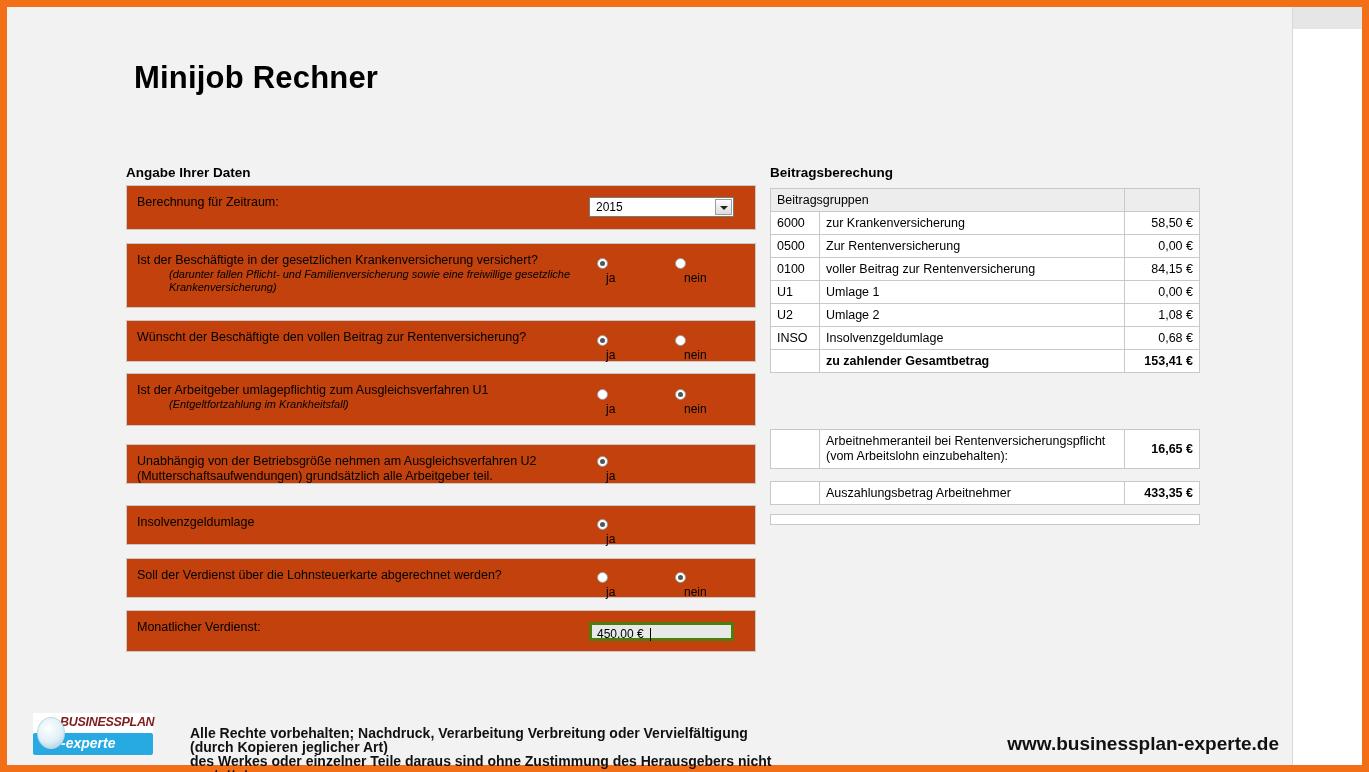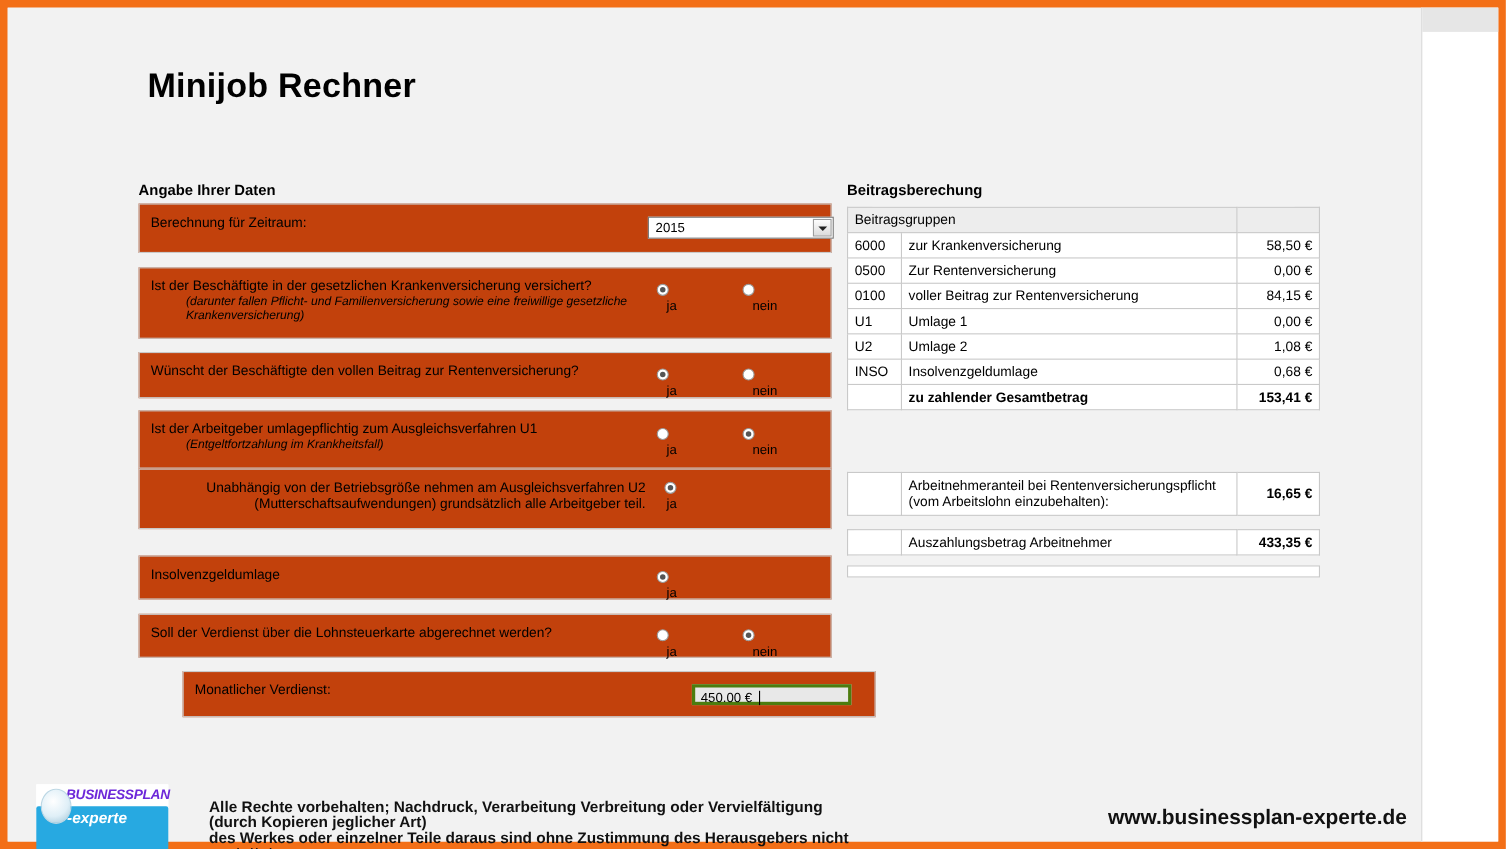--- a/index.html
+++ b/index.html
@@ -135,21 +135,21 @@
   }
   .radio-opt .txt {
     margin-left: 9px;
   }
 
   
   .select-wrap {
     position: absolute;
     left: 462px;
     top: 11px;
-    width: 169px;
+    width: 145px;
     height: 20px;
     border: 1px solid #7a7a7a;
     background: #ffffff;
     box-sizing: border-box;
   }
   .select-val {
     position: absolute;
     left: 6px;
     top: 2px;
     font-size: 12px;
@@ -263,29 +263,29 @@
     width: 120px; height: 20px;
     background: #ffffff;
   }
   .logo-word {
     position: absolute;
     left: 27px;
     top: 2px;
     font-size: 12.5px;
     font-weight: bold;
     font-style: italic;
-    color: #6d28d9;
+    color: #7f1d1d;
     letter-spacing: -0.3px;
   }
   .logo-bar {
     position: absolute;
     left: 0;
     top: 20px;
     width: 120px;
-    height: 40px;
+    height: 22px;
     background: #27a9e1;
     border-radius: 2px;
     text-align: right;
   }
   .logo-bar span {
     position: absolute;
     left: 28px;
     top: 2px;
     color: #ffffff;
     font-size: 14px;
@@ -380,21 +380,21 @@
     <div class="radio-group">
       <div class="radio-opt" style="left:0; top:14px;">
         <span class="radio"></span><span class="txt">ja</span>
       </div>
       <div class="radio-opt" style="left:78px; top:14px;">
         <span class="radio on"></span><span class="txt">nein</span>
       </div>
     </div>
   </div>
 
-  <div class="row" style="top:426px; height:55px;text-align:right;">
+  <div class="row" style="top:444px; height:40px;">
     <div class="row-label" style="width:450px;">
       <span>Unabhängig von der Betriebsgröße nehmen am Ausgleichsverfahren U2 (Mutterschaftsaufwendungen) grundsätzlich alle Arbeitgeber teil.</span>
     </div>
     <div class="radio-group">
       <div class="radio-opt" style="left:0; top:10px;">
         <span class="radio on"></span><span class="txt">ja</span>
       </div>
     </div>
   </div>
 
@@ -416,21 +416,21 @@
     <div class="radio-group">
       <div class="radio-opt" style="left:0; top:12px;">
         <span class="radio"></span><span class="txt">ja</span>
       </div>
       <div class="radio-opt" style="left:78px; top:12px;">
         <span class="radio on"></span><span class="txt">nein</span>
       </div>
     </div>
   </div>
 
-  <div class="row" style="top:610px; height:42px;margin-left:40px;">
+  <div class="row" style="top:610px; height:42px;">
     <div class="row-label">Monatlicher Verdienst:</div>
     <div class="text-input">
       <span class="val">450.00 €</span>
       <span class="caret"></span>
     </div>
   </div>
 
   <table class="tbl" style="top:188px;">
     <tbody>
         <tr>

